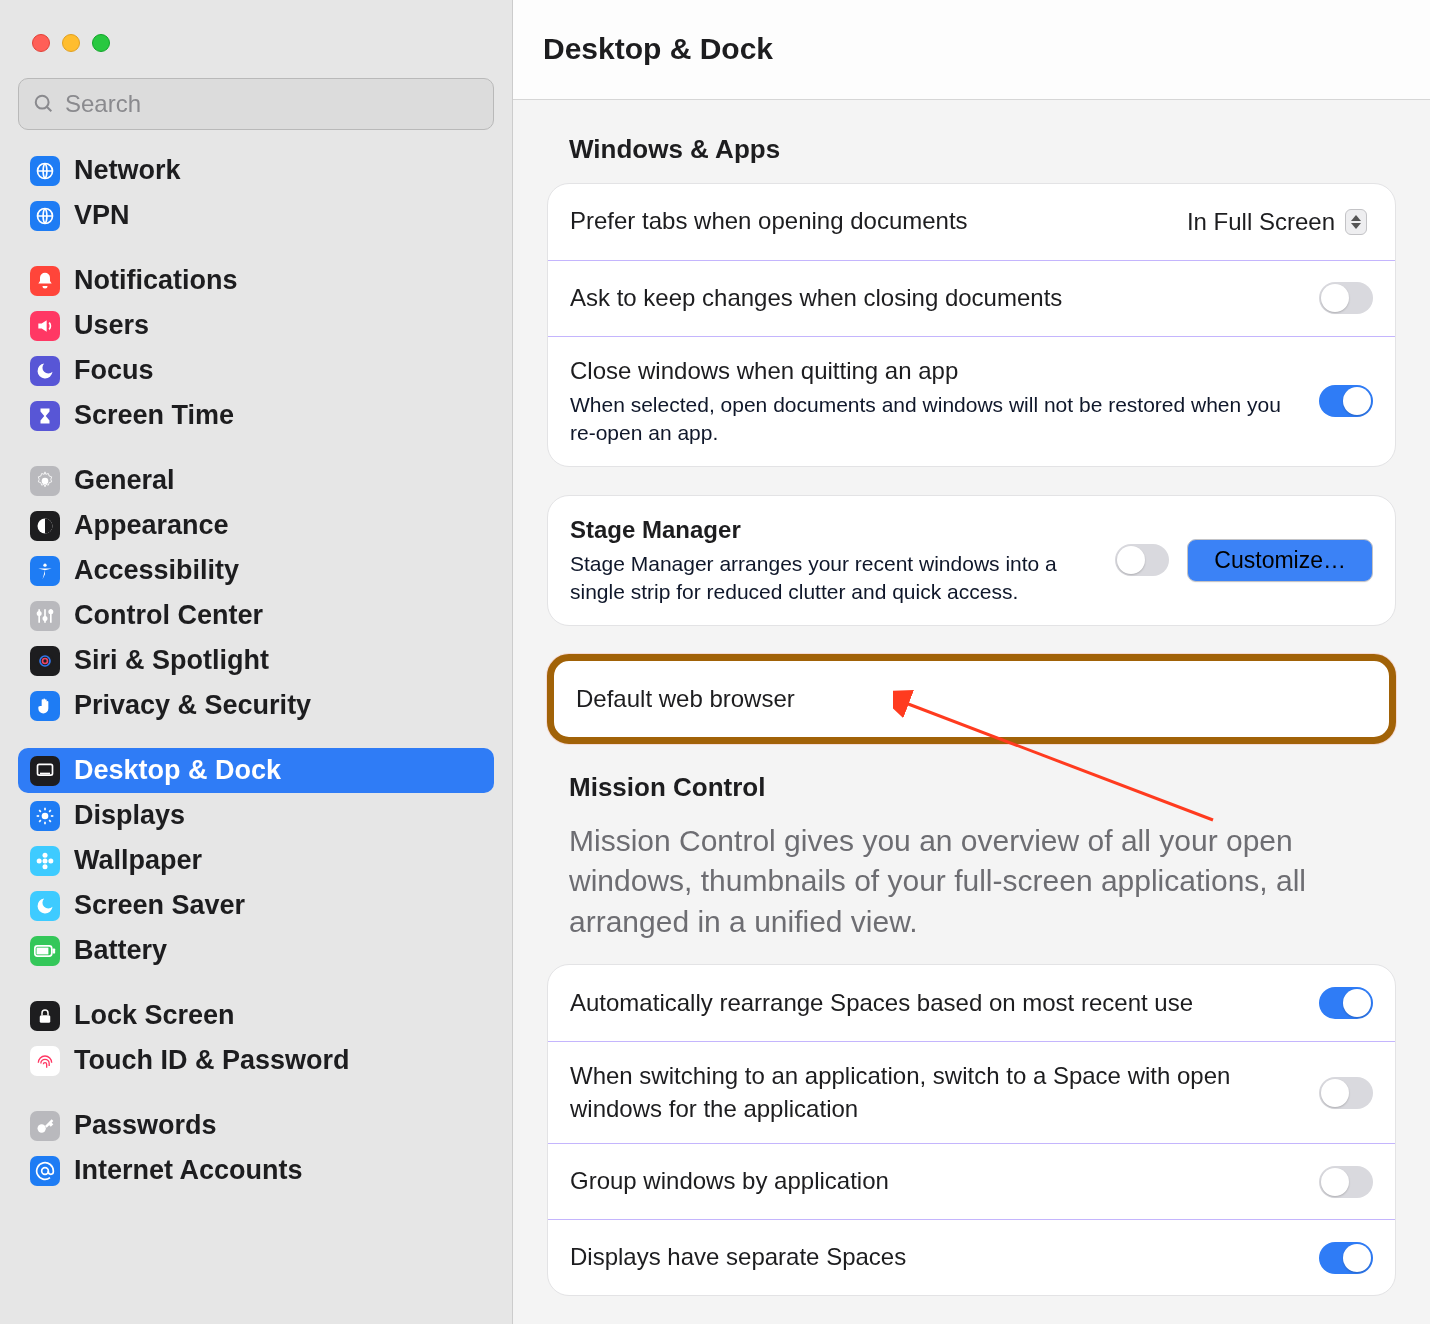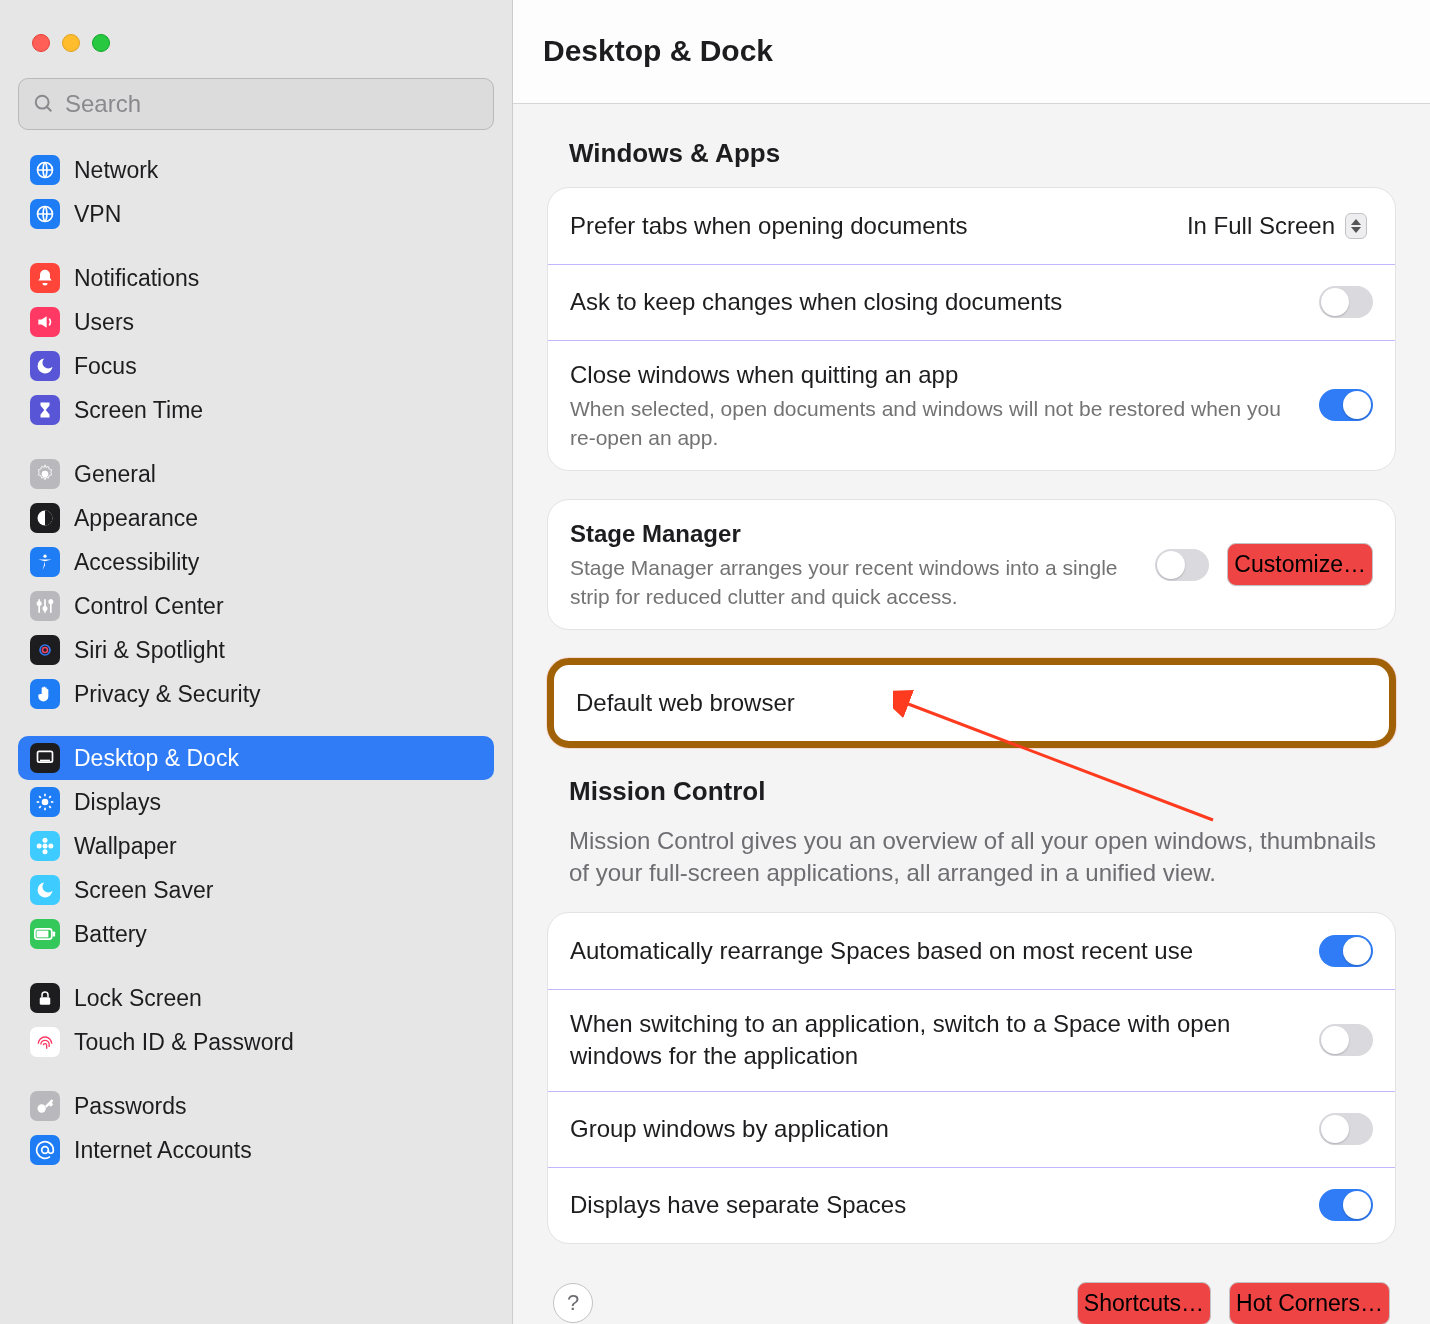--- a/index.html
+++ b/index.html
@@ -38,23 +38,24 @@
   }
   .search input::placeholder { color: #8a8a8e; }
 
   .nav { margin-top: 10px; overflow: hidden; }
   .nav-group { margin-top: 20px; }
   .nav-group.first { margin-top: 8px; }
   .nav-item {
     display: flex; align-items: center; gap: 14px;
     padding: 7px 12px;
     border-radius: 10px;
-    font-size: 23px;
+    font-size: 27px;
     cursor: default;
     user-select: none;
+    font-weight: bold;
   }
   .nav-item.active { background: #2f7cf6; color: #fff; }
   .nav-icon {
     width: 30px; height: 30px; border-radius: 7px;
     display: flex; align-items: center; justify-content: center;
     flex: 0 0 30px;
   }
   .nav-icon svg { display: block; }
 
   
@@ -70,39 +71,39 @@
     background: #fdfdfd;
     border-bottom: 1px solid #d6d6d6;
     display: flex; align-items: center;
     padding-left: 30px;
   }
   .titlebar h1 { font-size: 30px; font-weight: 700; }
 
   .content { padding: 34px 34px 0 34px; overflow-y: hidden; }
 
   .section-header { font-size: 26px; font-weight: 700; margin: 0 0 18px 22px; }
-  .section-sub    { font-size: 24px; color: #6d6d72; margin: 6px 0 22px 22px; line-height: 1.35; max-width: 860px; }
+  .section-sub    { font-size: 30px; color: #6d6d72; margin: 6px 0 22px 22px; line-height: 1.35; max-width: 860px; }
 
   .card {
     background: #ffffff;
     border: 1px solid #e3e3e5;
     border-radius: 22px;
     margin-bottom: 28px;
     overflow: hidden;
   }
   .row {
     display: flex; align-items: center; gap: 18px;
     padding: 18px 22px;
     min-height: 76px;
     border-top: 1px solid #c4b5fd;
   }
   .row:first-child { border-top: none; }
   .row .label-col { flex: 1; }
   .row .label { font-size: 24px; color: #1d1d1f; line-height: 1.35; }
-  .row .desc  { font-size: 21px; color: #737373; margin-top: 4px; line-height: 1.35; }
+  .row .desc  { font-size: 21px; color: #0f172a; margin-top: 4px; line-height: 1.35; }
 
   
   .select {
     display: flex; align-items: center; gap: 10px;
     font-size: 24px;
     padding: 2px 6px 2px 10px;
     border-radius: 8px;
   }
   .stepper {
     width: 22px; height: 26px;
@@ -126,22 +127,22 @@
   .switch::after {
     content: ""; position: absolute; top: 2px; left: 2px;
     width: 28px; height: 28px; border-radius: 50%;
     background: #fff; box-shadow: 0 1px 2px rgba(0,0,0,.2);
   }
   .switch.on { background: #2f7cf6; }
   .switch.on::after { left: auto; right: 2px; }
 
   
   .push-btn {
-    background: #ef4444; border: 1px solid #c3c3c6; border-radius: 9px;
-    padding: 7px 6px; font-size: 23px;
+    background: #3b82f6; border: 1px solid #c3c3c6; border-radius: 9px;
+    padding: 7px 26px; font-size: 23px;
     box-shadow: 0 1px 1px rgba(0,0,0,.04);
   }
 
   
   .card.highlight {
     border: 7px solid #a16207;
     box-shadow: 0 0 0 1px rgba(255,77,31,.15);
   }
   .arrow-svg { position: absolute; pointer-events: none; }
 

